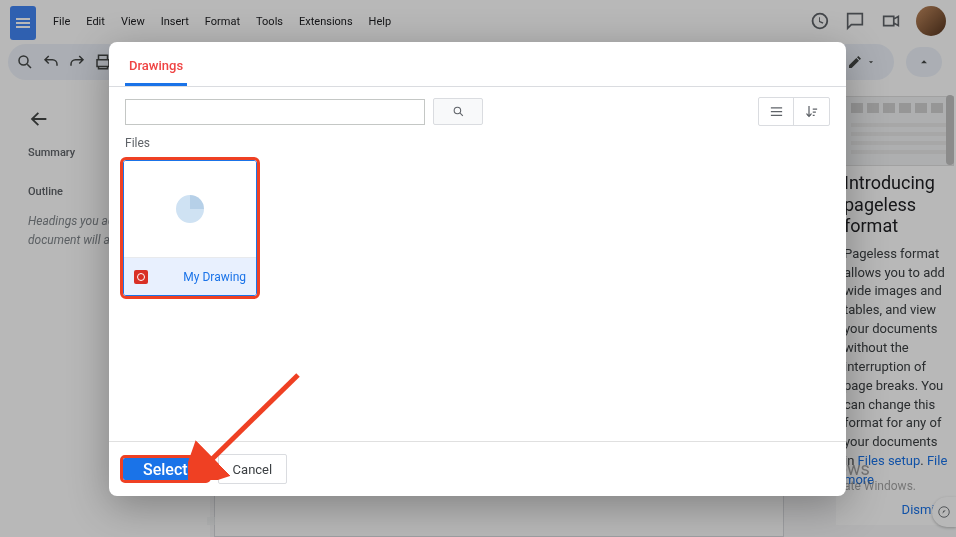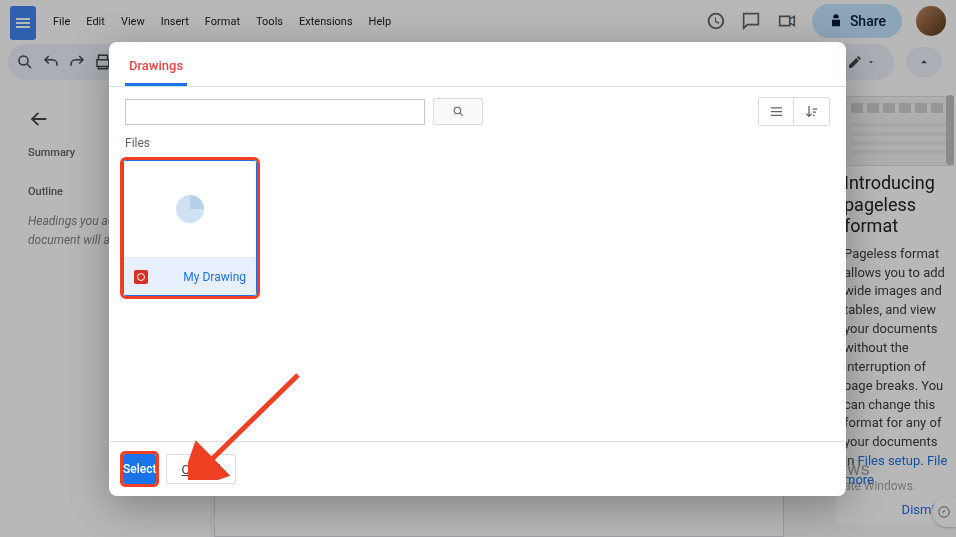--- a/index.html
+++ b/index.html
@@ -70,22 +70,22 @@
     .files-area{flex:1;padding:6px 14px;overflow:auto;}
     .file-card{width:134px;height:136px;border:1px solid #1a73e8;border-radius:3px;outline:3px solid #ef4023;overflow:hidden;position:relative;}
     .file-thumb{height:96px;background:#fff;display:flex;align-items:center;justify-content:center;}
     .file-thumb svg{width:42px;height:42px;}
     .file-meta{height:38px;border-top:1px solid #e8eaed;display:flex;align-items:center;gap:10px;padding:0 10px;background:#e8f0fe;justify-content:space-between;}
     .dtype-icon{width:14px;height:14px;background:#d93025;border-radius:2px;position:relative;}
     .dtype-icon::after{content:"";position:absolute;width:6px;height:6px;border:1.2px solid #fff;border-radius:50%;left:3px;top:3px;}
     .file-name{font-size:12px;color:#1a73e8;}
 
     .modal-foot{padding:12px 14px;border-top:1px solid #e0e0e0;display:flex;gap:10px;align-items:center;}
-    .btn-select{background:#1a73e8;color:#fff;font-size:12px;font-weight:500;border:none;height:30px;padding:0 0;border-radius:2px;outline:3px solid #ef4023;}
-    .btn-cancel{background:#fff;border:1px solid #dadce0;color:#3c4043;font-size:13px;height:30px;padding:0 14px;border-radius:2px;text-decoration:underline;}
+    .btn-select{background:#1a73e8;color:#fff;font-size:16px;font-weight:500;border:none;height:22px;padding:0 20px;border-radius:2px;outline:3px solid #ef4023;}
+    .btn-cancel{background:#fff;border:1px solid #dadce0;color:#3c4043;font-size:13px;height:30px;padding:0 14px;border-radius:2px;}
 
     
     .arrow{position:absolute;z-index:20;left:188px;top:370px;width:120px;height:110px;pointer-events:none;}
 
     
     .watermark{position:absolute;right:40px;bottom:44px;z-index:3;text-align:left;color:rgba(90,90,90,.55);}
     .watermark .t1{font-size:18px;}
     .watermark .t2{font-size:12px;}
 
     .explore-fab{position:absolute;right:0;bottom:10px;width:24px;height:30px;border-radius:15px 0 0 15px;background:#fff;box-shadow:0 1px 3px rgba(0,0,0,.25);display:flex;align-items:center;justify-content:center;}
@@ -114,26 +114,20 @@
   <div class="header-right">
     <svg class="header-icon" viewBox="0 0 24 24">
         <path fill="#5f6368" d="M13 3a9 9 0 100 18 9 9 0 000-18zm0 2a7 7 0 110 14 7 7 0 010-14zm-1 3v5l4 2 .8-1.4L13 12V8z"></path>
       </svg>
     <svg class="header-icon" viewBox="0 0 24 24">
         <path fill="none" stroke="#5f6368" stroke-width="1.8" d="M4 4h16v12H8l-4 4z"></path>
       </svg>
     <svg class="header-icon" viewBox="0 0 24 24">
         <path fill="none" stroke="#5f6368" stroke-width="1.8" d="M4 7h11v10H4zM15 10l5-3v10l-5-3"></path>
       </svg>
-    <button class="share-btn">
-      <svg width="16" height="16" viewBox="0 0 24 24">
-          <path fill="#001d35" d="M12 2a4 4 0 014 4v2H8V6a4 4 0 014-4zm-6 8h12v10H6z"></path>
-        </svg>
-      <span>Share</span>
-    </button>
     <div class="avatar"></div>
   </div>
 </div>
 
 <div class="toolbar">
   <svg class="tbicon" viewBox="0 0 24 24">
       <circle cx="10" cy="10" r="6" fill="none" stroke="#444746" stroke-width="2"></circle>
       <path stroke="#444746" stroke-width="2" d="M15 15l5 5"></path>
     </svg>
   <svg class="tbicon" viewBox="0 0 24 24">

